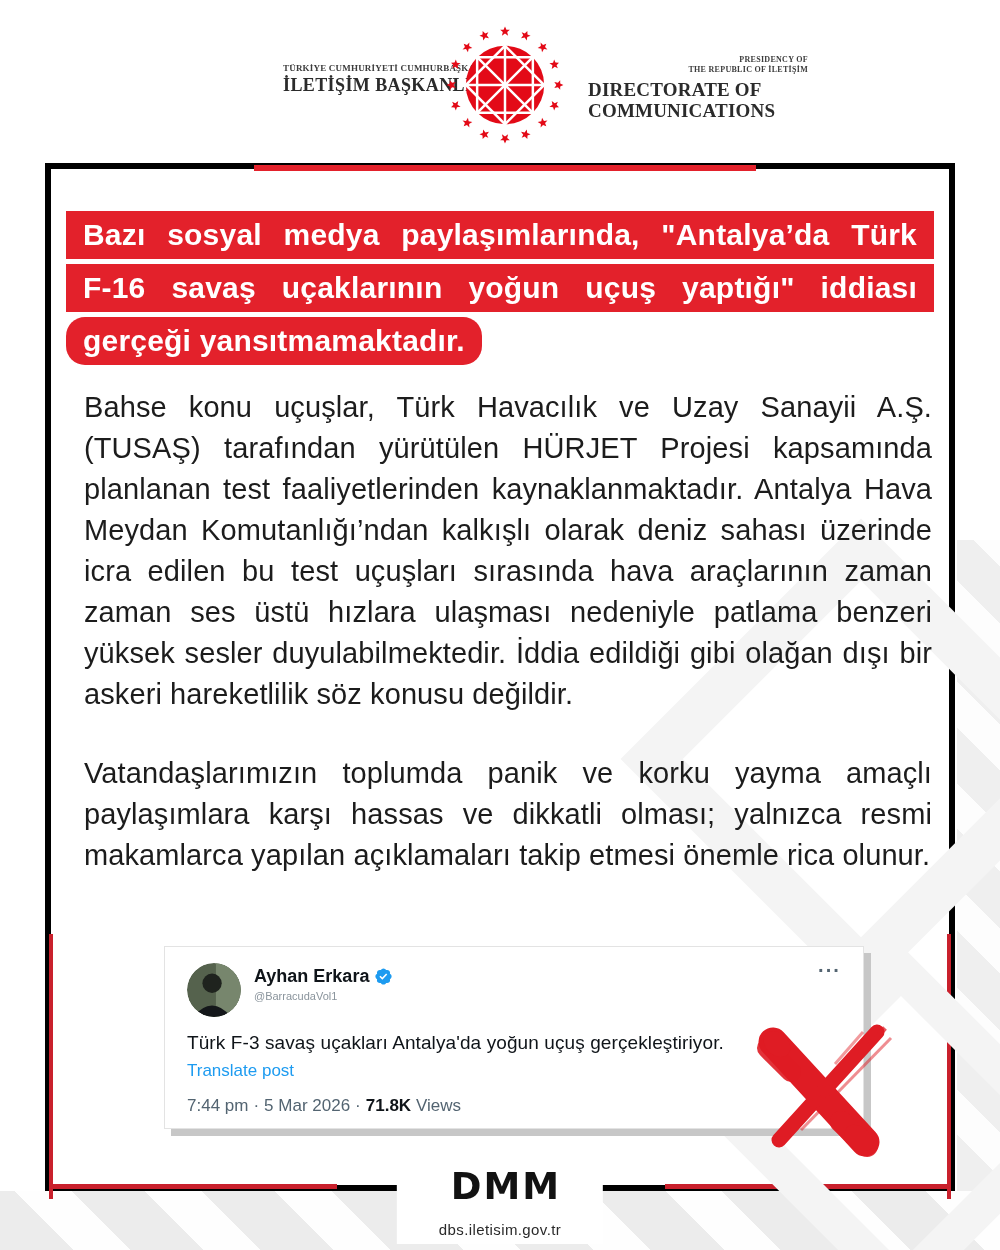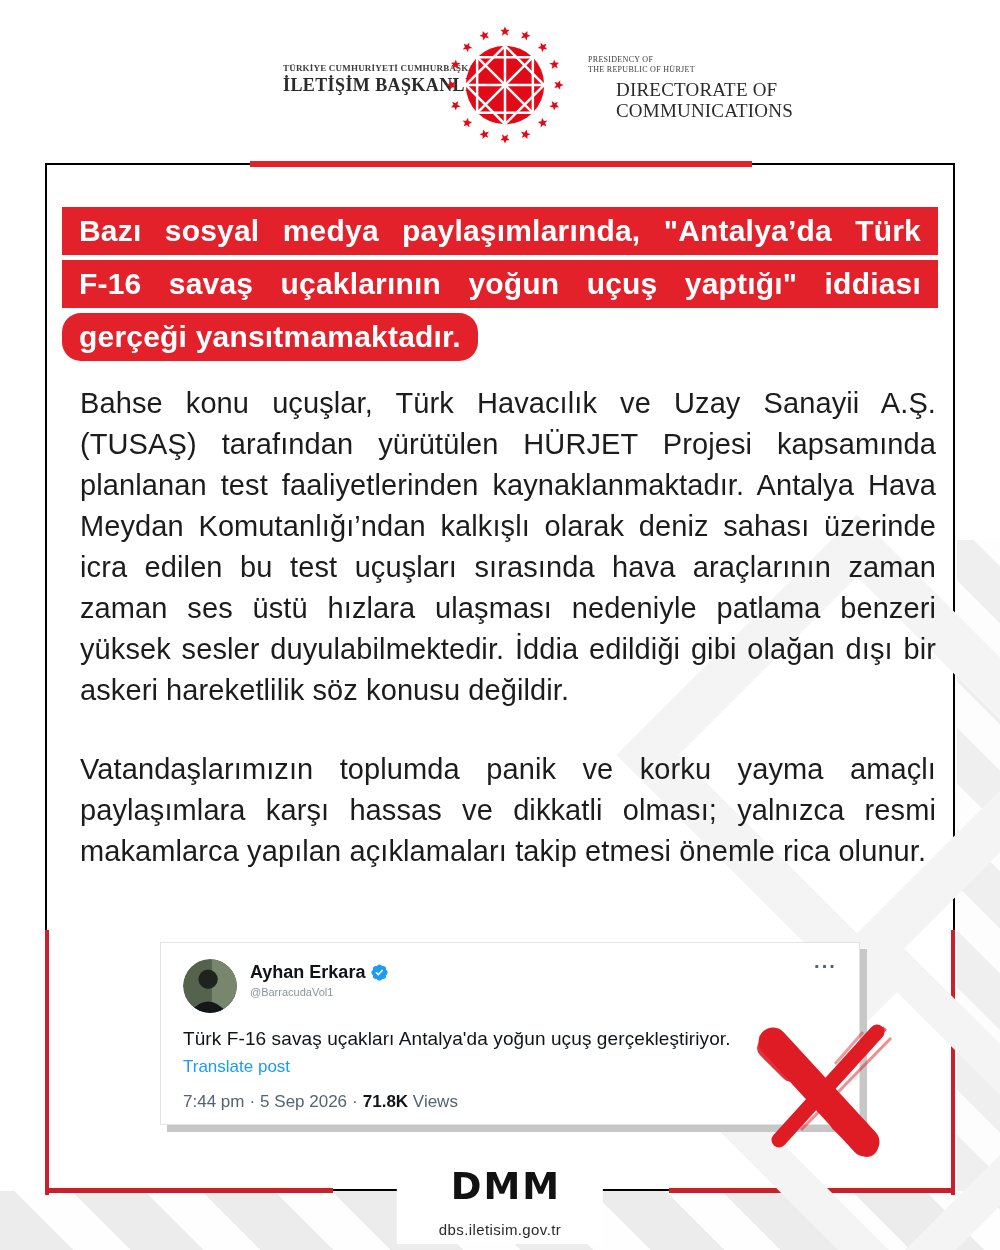--- a/index.html
+++ b/index.html
@@ -24,27 +24,27 @@
     z-index:0;
   }
 
   
   .header { position:absolute; left:0; top:0; width:1000px; height:160px; z-index:2; }
   .left-wordmark { position:absolute; left:283px; top:63px; width:190px; font-family:"Liberation Serif",serif; color:#2b2b2b; }
   .left-wordmark .small { font-size:9px; letter-spacing:.2px; font-weight:700; color:#3c3c3c; white-space:nowrap; }
   .left-wordmark .big { font-size:18px; font-weight:700; letter-spacing:.4px; margin-top:2px; white-space:nowrap; }
   .emblem-wrap { position:absolute; left:443px; top:20px; width:124px; height:130px; }
   .right-wordmark { position:absolute; left:588px; top:55px; width:220px; font-family:"Liberation Serif",serif; color:#2b2b2b; }
-  .right-wordmark .tiny { font-size:8px; font-weight:400; letter-spacing:.3px; color:#3c3c3c; line-height:10px; }
-  .right-wordmark .big { font-size:19px; font-weight:400; letter-spacing:.2px; line-height:21px; margin-top:4px;margin-left:28px; }
+  .right-wordmark .tiny { font-size:8px; font-weight:700; letter-spacing:.3px; color:#3c3c3c; line-height:10px;text-align:right; }
+  .right-wordmark .big { font-size:19px; font-weight:700; letter-spacing:.2px; line-height:21px; margin-top:4px; }
 
   
   .card {
     position:absolute; left:45px; top:163px; width:910px; height:1028px;
-    background:#ffffff; border:2px solid #000000; z-index:1;
+    background:#ffffff; border:6px solid #000000; z-index:1;
   }
   .card .red-top { position:absolute; left:203px; top:-4px; width:502px; height:6px; background:#e3212b; }
   .card .red-left { position:absolute; left:-2px; top:765px; width:4px; height:265px; background:#c9202c; }
   .card .red-right { position:absolute; right:-2px; top:765px; width:4px; height:265px; background:#c9202c; }
   .card .red-bottom-l { position:absolute; left:-2px; bottom:-4px; width:288px; height:5px; background:#c9202c; }
   .card .red-bottom-r { position:absolute; right:-2px; bottom:-4px; width:286px; height:5px; background:#c9202c; }
 
   .wm { position:absolute; border:44px solid #f4f4f4; transform:rotate(45deg); z-index:0; }
   .wm1 { width:340px; height:340px; left:640px; top:420px; }
   .wm2 { width:260px; height:260px; left:720px; top:830px; border-width:36px; }
@@ -138,21 +138,21 @@
             <use href="#st" transform="rotate(292.5 60 60) translate(60 8)"></use>
             <use href="#st" transform="rotate(315 60 60) translate(60 8)"></use>
             <use href="#st" transform="rotate(337.5 60 60) translate(60 8)"></use>
           </g>
         </g>
       </svg>
     </div>
 
     <div class="right-wordmark">
       <div class="tiny">PRESIDENCY OF</div>
-      <div class="tiny">THE REPUBLIC OF HÜRJET</div>
+      <div class="tiny">THE REPUBLIC OF İLETİŞİM</div>
       <div class="big">
         <div>DIRECTORATE OF</div>
         <div>COMMUNICATIONS</div>
       </div>
     </div>
   </div>
 
   <div class="card">
     <div class="red-top"></div>
     <div class="red-left"></div>
@@ -196,25 +196,25 @@
               <svg viewBox="0 0 24 24" width="19" height="19">
                 <path fill="#1d9bf0" d="M22.25 12c0-1.43-.88-2.67-2.19-3.34.46-1.39.2-2.9-.81-3.91s-2.52-1.27-3.91-.81c-.66-1.31-1.91-2.19-3.34-2.19s-2.67.88-3.33 2.19c-1.4-.46-2.91-.2-3.92.81s-1.26 2.52-.8 3.91c-1.31.67-2.2 1.91-2.2 3.34s.89 2.67 2.2 3.34c-.46 1.39-.21 2.9.8 3.91s2.52 1.26 3.91.81c.67 1.31 1.91 2.19 3.34 2.19s2.68-.88 3.34-2.19c1.39.45 2.9.2 3.91-.81s1.27-2.52.81-3.91c1.31-.67 2.19-1.91 2.19-3.34zm-11.71 4.2-3.74-3.74 1.41-1.42 2.26 2.26 4.8-5.23 1.47 1.36-6.2 6.77z"></path>
               </svg>
             </span>
           </div>
           <div class="tweet-handle">@BarracudaVol1</div>
         </div>
         <div class="tweet-menu">···</div>
       </div>
 
-      <div class="tweet-text">Türk F-16 savaş uçakları Antalya'da yoğun uçuş gerçekleştiriyor.</div>
+      <div class="tweet-text">Türk F-3 savaş uçakları Antalya'da yoğun uçuş gerçekleştiriyor.</div>
       <div class="tweet-translate">Translate post</div>
 
       <div class="tweet-meta">
-        <span>7:44 pm</span><span class="sep">·</span><span>5 Sep 2026</span><span class="sep">·</span><span class="views">71.8K</span>
+        <span>7:44 pm</span><span class="sep">·</span><span>5 Mar 2026</span><span class="sep">·</span><span class="views">71.8K</span>
         <span>Views</span>
       </div>
     </div>
   </div>
 
   <div class="x-mark">
     <svg viewBox="0 0 162 162" width="162" height="162">
       <g fill="none" stroke="#df1c24">
         <path d="M30,40 L122,140" stroke-width="29" stroke-linecap="round"></path>
         <path d="M24,46 L48,70" stroke-width="20" stroke-linecap="round" opacity=".9"></path>

